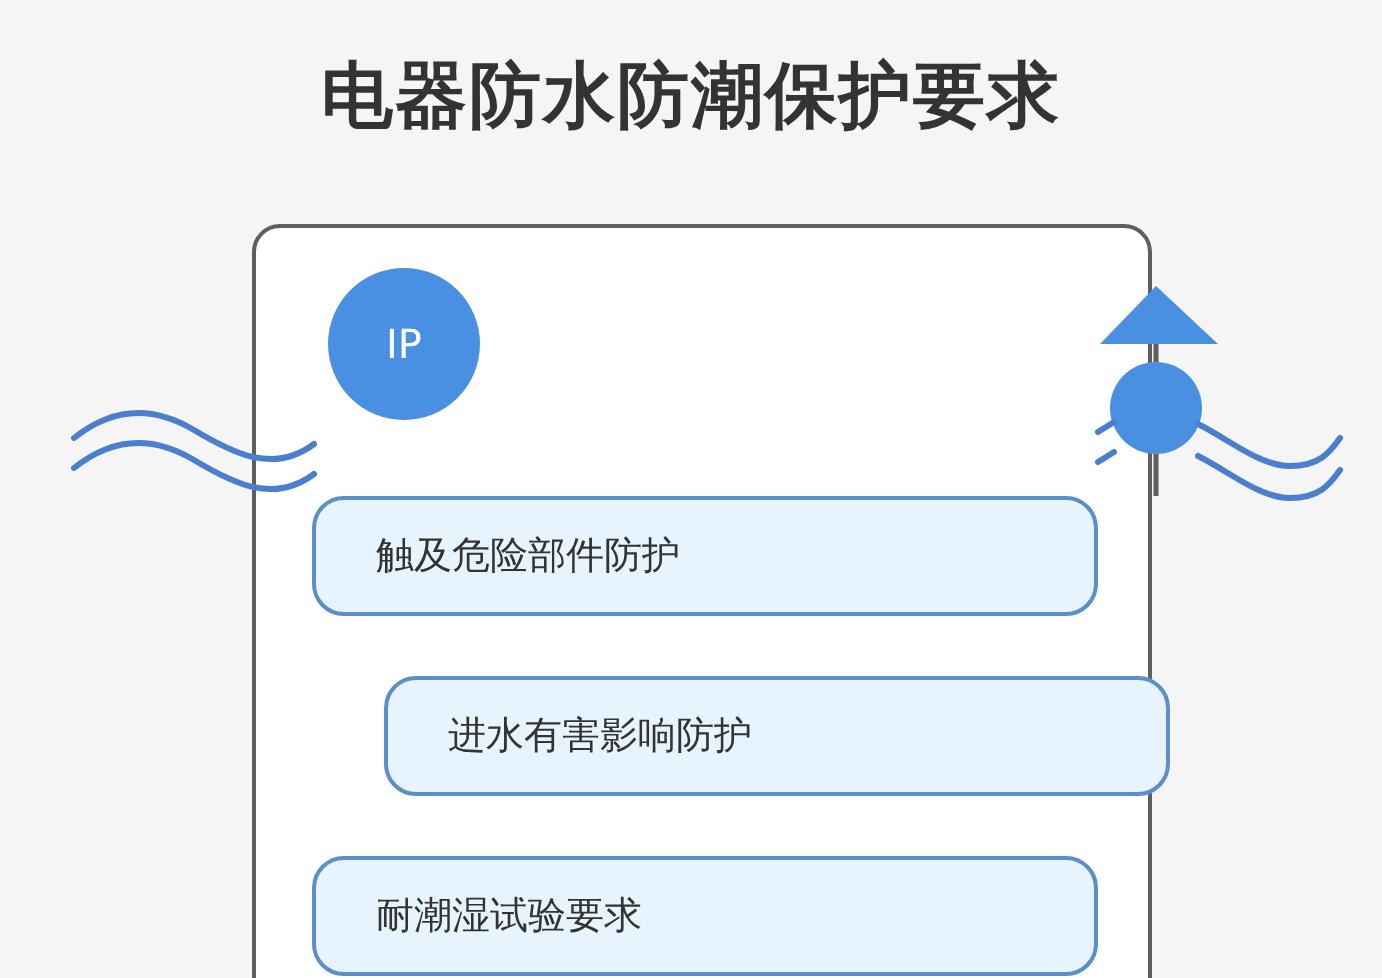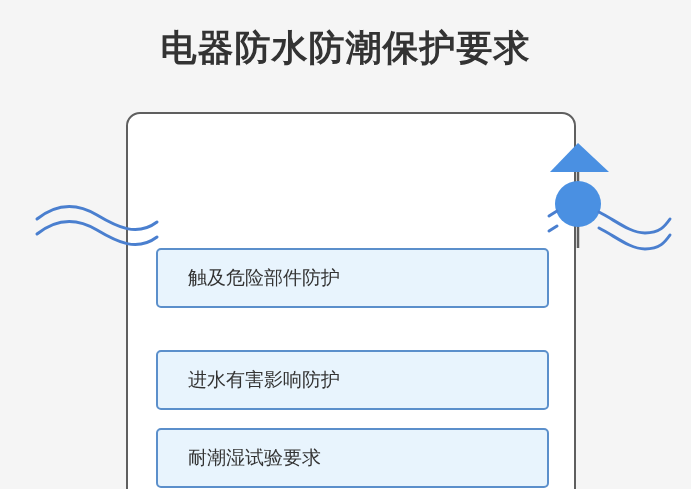--- a/index.html
+++ b/index.html
@@ -52,21 +52,21 @@
       align-items: center;
       justify-content: center;
     }
     .req-box {
       position: absolute;
       left: 156px;
       width: 393px;
       height: 60px;
       background: #e8f4fd;
       border: 2.5px solid #5b8fcb;
-      border-radius: 5px;
+      border-radius: 16px;
       box-sizing: border-box;
       display: flex;
       align-items: center;
       padding-left: 30px;
       font-size: 19px;
       color: #333333;
     }
     svg.deco {
       position: absolute;
       left: 0;
@@ -96,26 +96,29 @@
       <circle cx="578" cy="204" r="23" fill="#4a90e2"></circle>
     </g>
     <g fill="none" stroke="#4a7fcf" stroke-width="3" stroke-linecap="round">
       <path d="M549 216 L 557 211"></path>
       <path d="M549 231 L 557 226"></path>
       <path d="M599 212 C 615 220, 630 233, 645 233 S 665 226, 670 219"></path>
       <path d="M599 228 C 615 236, 630 249, 645 249 S 665 242, 670 235"></path>
     </g>
   </svg>
 
+  <div class="ip-badge">
+    <span>IP</span>
+  </div>
 
   <div class="req-box" style="top:248px;">
     <span>触及危险部件防护</span>
   </div>
 
-  <div class="req-box" style="top:350px;">
+  <div class="req-box" style="top:338px;margin-left:36px;">
     <span>进水有害影响防护</span>
   </div>
 
   <div class="req-box" style="top:428px;">
     <span>耐潮湿试验要求</span>
   </div>
 
 </div>
 
 </body></html>

